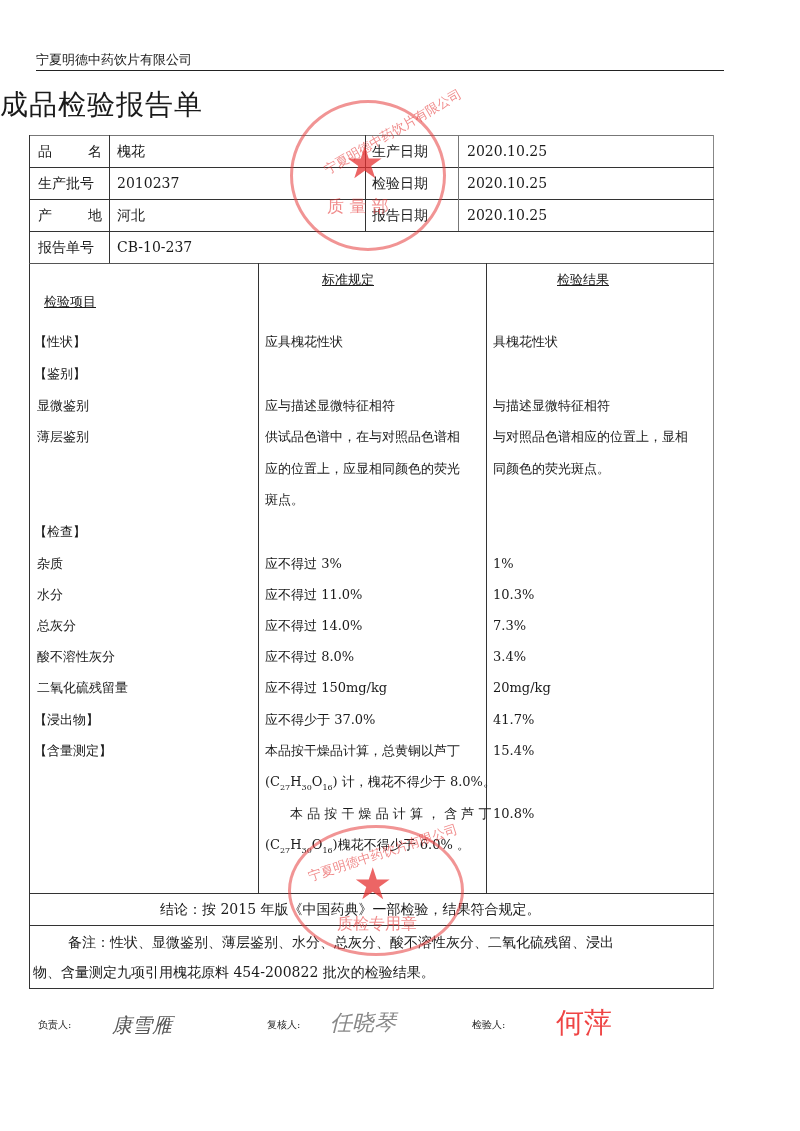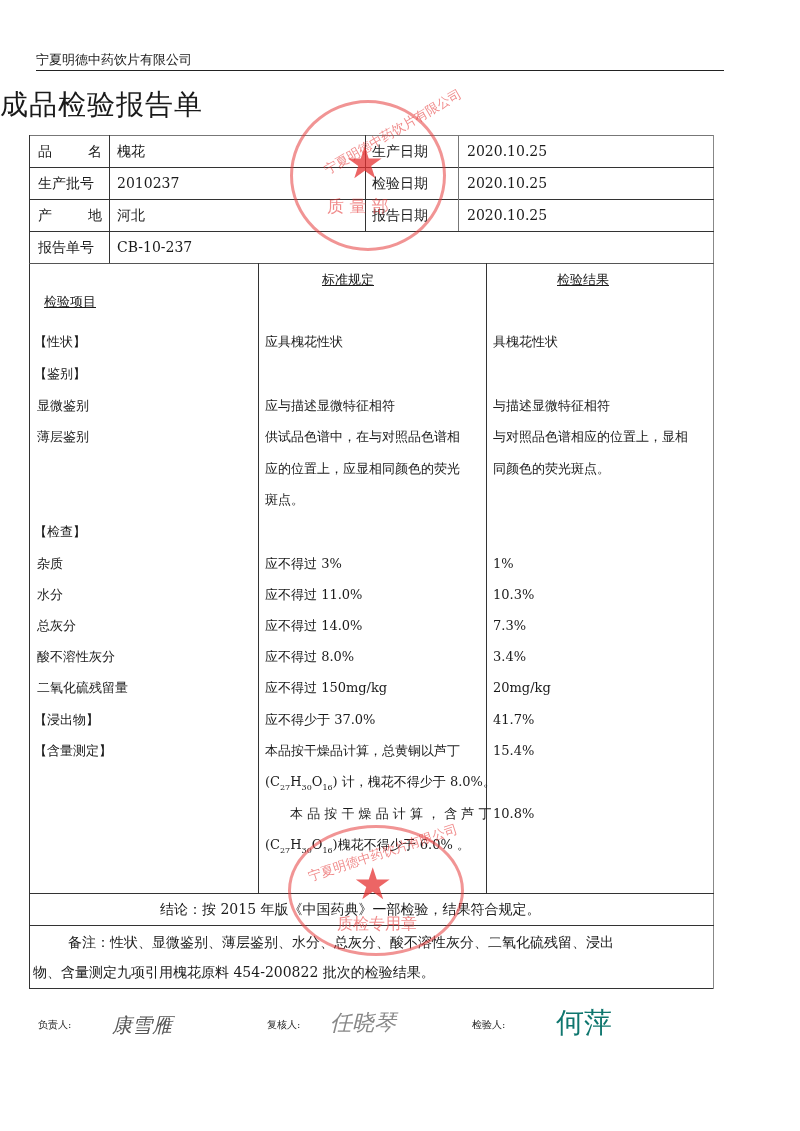--- a/index.html
+++ b/index.html
@@ -137,21 +137,21 @@
 
 <div class="row-text" style="left:160px;top:901px;font-size:14px;">结论：按 2015 年版《中国药典》一部检验，结果符合规定。</div>
 <div class="row-text" style="left:68px;top:934px;font-size:14px;">备注：性状、显微鉴别、薄层鉴别、水分、总灰分、酸不溶性灰分、二氧化硫残留、浸出</div>
 <div class="row-text" style="left:33px;top:964px;font-size:14px;">物、含量测定九项引用槐花原料 454-200822 批次的检验结果。</div>
 
 <div class="sig" style="left:38px;top:1018px;">负责人:</div>
 <div class="signature" style="left:112px;top:1012px;font-size:20px;color:#555;">康雪雁</div>
 <div class="sig" style="left:267px;top:1018px;">复核人:</div>
 <div class="signature" style="left:330px;top:1008px;font-size:22px;color:#888;">任晓琴</div>
 <div class="sig" style="left:472px;top:1018px;">检验人:</div>
-<div class="signature" style="left:556px;top:1004px;font-size:28px;color:#0f766e;font-style:normal;">何萍</div>
+<div class="signature" style="left:556px;top:1004px;font-size:28px;color:#ef4444;font-style:normal;">何萍</div>
 
 <div class="stamp" style="left:290px;top:100px;width:150px;height:145px;">
   <div class="arc" style="left:22px;top:20px;transform:rotate(-30deg);font-size:13px;">宁夏明德中药饮片有限公司</div>
   <div class="star" style="left:52px;top:38px;">★</div>
   <div class="arc" style="left:34px;top:92px;font-size:17px;">质 量 部</div>
 </div>
 <div class="stamp" style="left:288px;top:825px;width:170px;height:125px;">
   <div class="arc" style="left:14px;top:16px;transform:rotate(-18deg);font-size:13px;">宁夏明德中药饮片有限公司</div>
   <div class="star" style="left:62px;top:34px;">★</div>
   <div class="arc" style="left:46px;top:86px;font-size:16px;">质检专用章</div>

